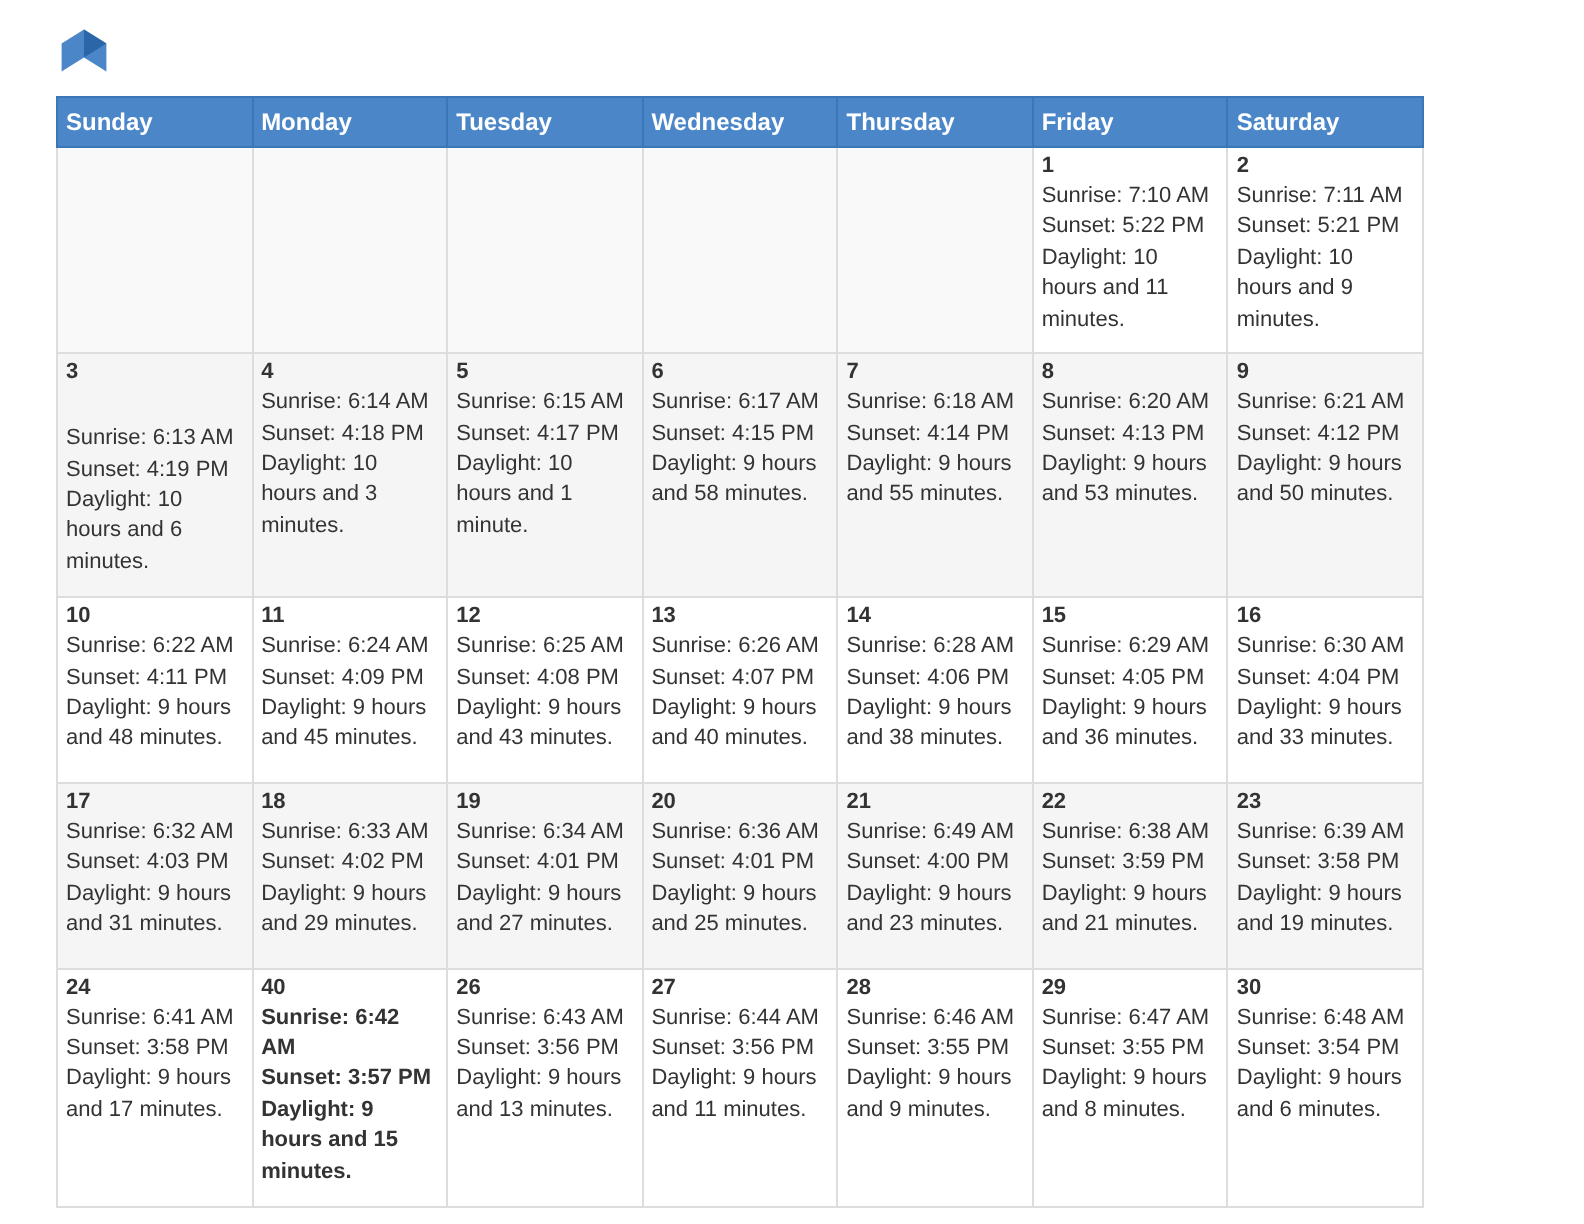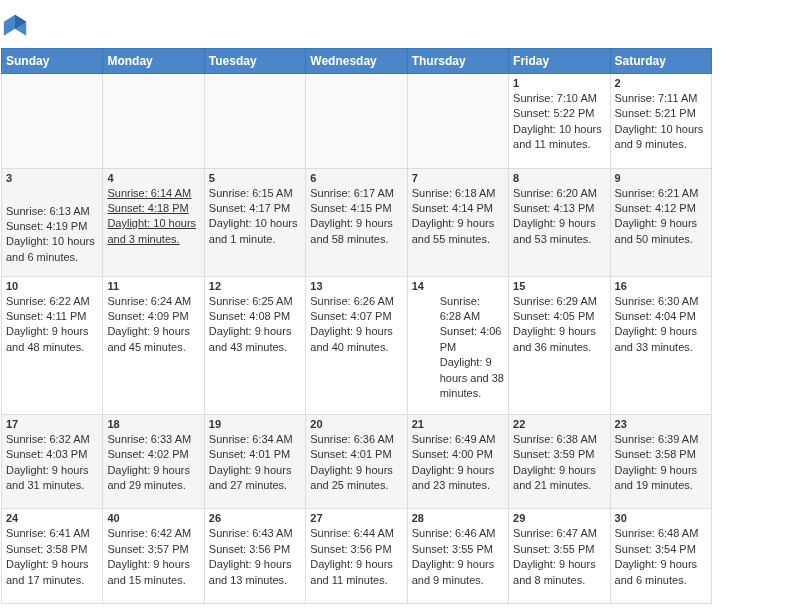--- a/index.html
+++ b/index.html
@@ -6,21 +6,21 @@
     body {
       font-family: Arial, sans-serif;
       background: #fff;
       width: 792px;
       height: 612px;
       overflow: hidden;
     }
     .page {
       width: 728px;
       height: 612px;
-      padding: 12px 16px 8px 1px;
+      padding: 12px 16px 8px 28px;
       display: flex;
       flex-direction: column;
     }
     .header {
       display: flex;
       justify-content: space-between;
       align-items: flex-start;
       margin-bottom: 8px;
     }
     .logo {
@@ -160,21 +160,21 @@
         </tr>
         <tr>
           <td>
             <span class="day-num">3</span>
             <div class="day-info" style="white-space: pre-line; margin-top: 20px;">Sunrise: 6:13 AM
 Sunset: 4:19 PM
 Daylight: 10 hours and 6 minutes.</div>
           </td>
           <td>
             <span class="day-num">4</span>
-            <div class="day-info" style="white-space: pre-line; text-decoration: underline;">Sunrise: 6:14 AM
+            <div class="day-info" style="white-space: pre-line;">Sunrise: 6:14 AM
 Sunset: 4:18 PM
 Daylight: 10 hours and 3 minutes.</div>
           </td>
           <td>
             <span class="day-num">5</span>
             <div class="day-info" style="white-space: pre-line;">Sunrise: 6:15 AM
 Sunset: 4:17 PM
 Daylight: 10 hours and 1 minute.</div>
           </td>
           <td>
@@ -222,21 +222,21 @@
 Daylight: 9 hours and 43 minutes.</div>
           </td>
           <td>
             <span class="day-num">13</span>
             <div class="day-info" style="white-space: pre-line;">Sunrise: 6:26 AM
 Sunset: 4:07 PM
 Daylight: 9 hours and 40 minutes.</div>
           </td>
           <td>
             <span class="day-num">14</span>
-            <div class="day-info" style="white-space: pre-line; margin-left: 28px;">Sunrise: 6:28 AM
+            <div class="day-info" style="white-space: pre-line;">Sunrise: 6:28 AM
 Sunset: 4:06 PM
 Daylight: 9 hours and 38 minutes.</div>
           </td>
           <td>
             <span class="day-num">15</span>
             <div class="day-info" style="white-space: pre-line;">Sunrise: 6:29 AM
 Sunset: 4:05 PM
 Daylight: 9 hours and 36 minutes.</div>
           </td>
           <td>
@@ -292,21 +292,21 @@
         </tr>
         <tr>
           <td>
             <span class="day-num">24</span>
             <div class="day-info" style="white-space: pre-line;">Sunrise: 6:41 AM
 Sunset: 3:58 PM
 Daylight: 9 hours and 17 minutes.</div>
           </td>
           <td>
             <span class="day-num">40</span>
-            <div class="day-info" style="white-space: pre-line;">Sunrise: 6:42 AM
+            <div class="day-info" style="white-space: pre-line; font-weight: bold;">Sunrise: 6:42 AM
 Sunset: 3:57 PM
 Daylight: 9 hours and 15 minutes.</div>
           </td>
           <td>
             <span class="day-num">26</span>
             <div class="day-info" style="white-space: pre-line;">Sunrise: 6:43 AM
 Sunset: 3:56 PM
 Daylight: 9 hours and 13 minutes.</div>
           </td>
           <td>

